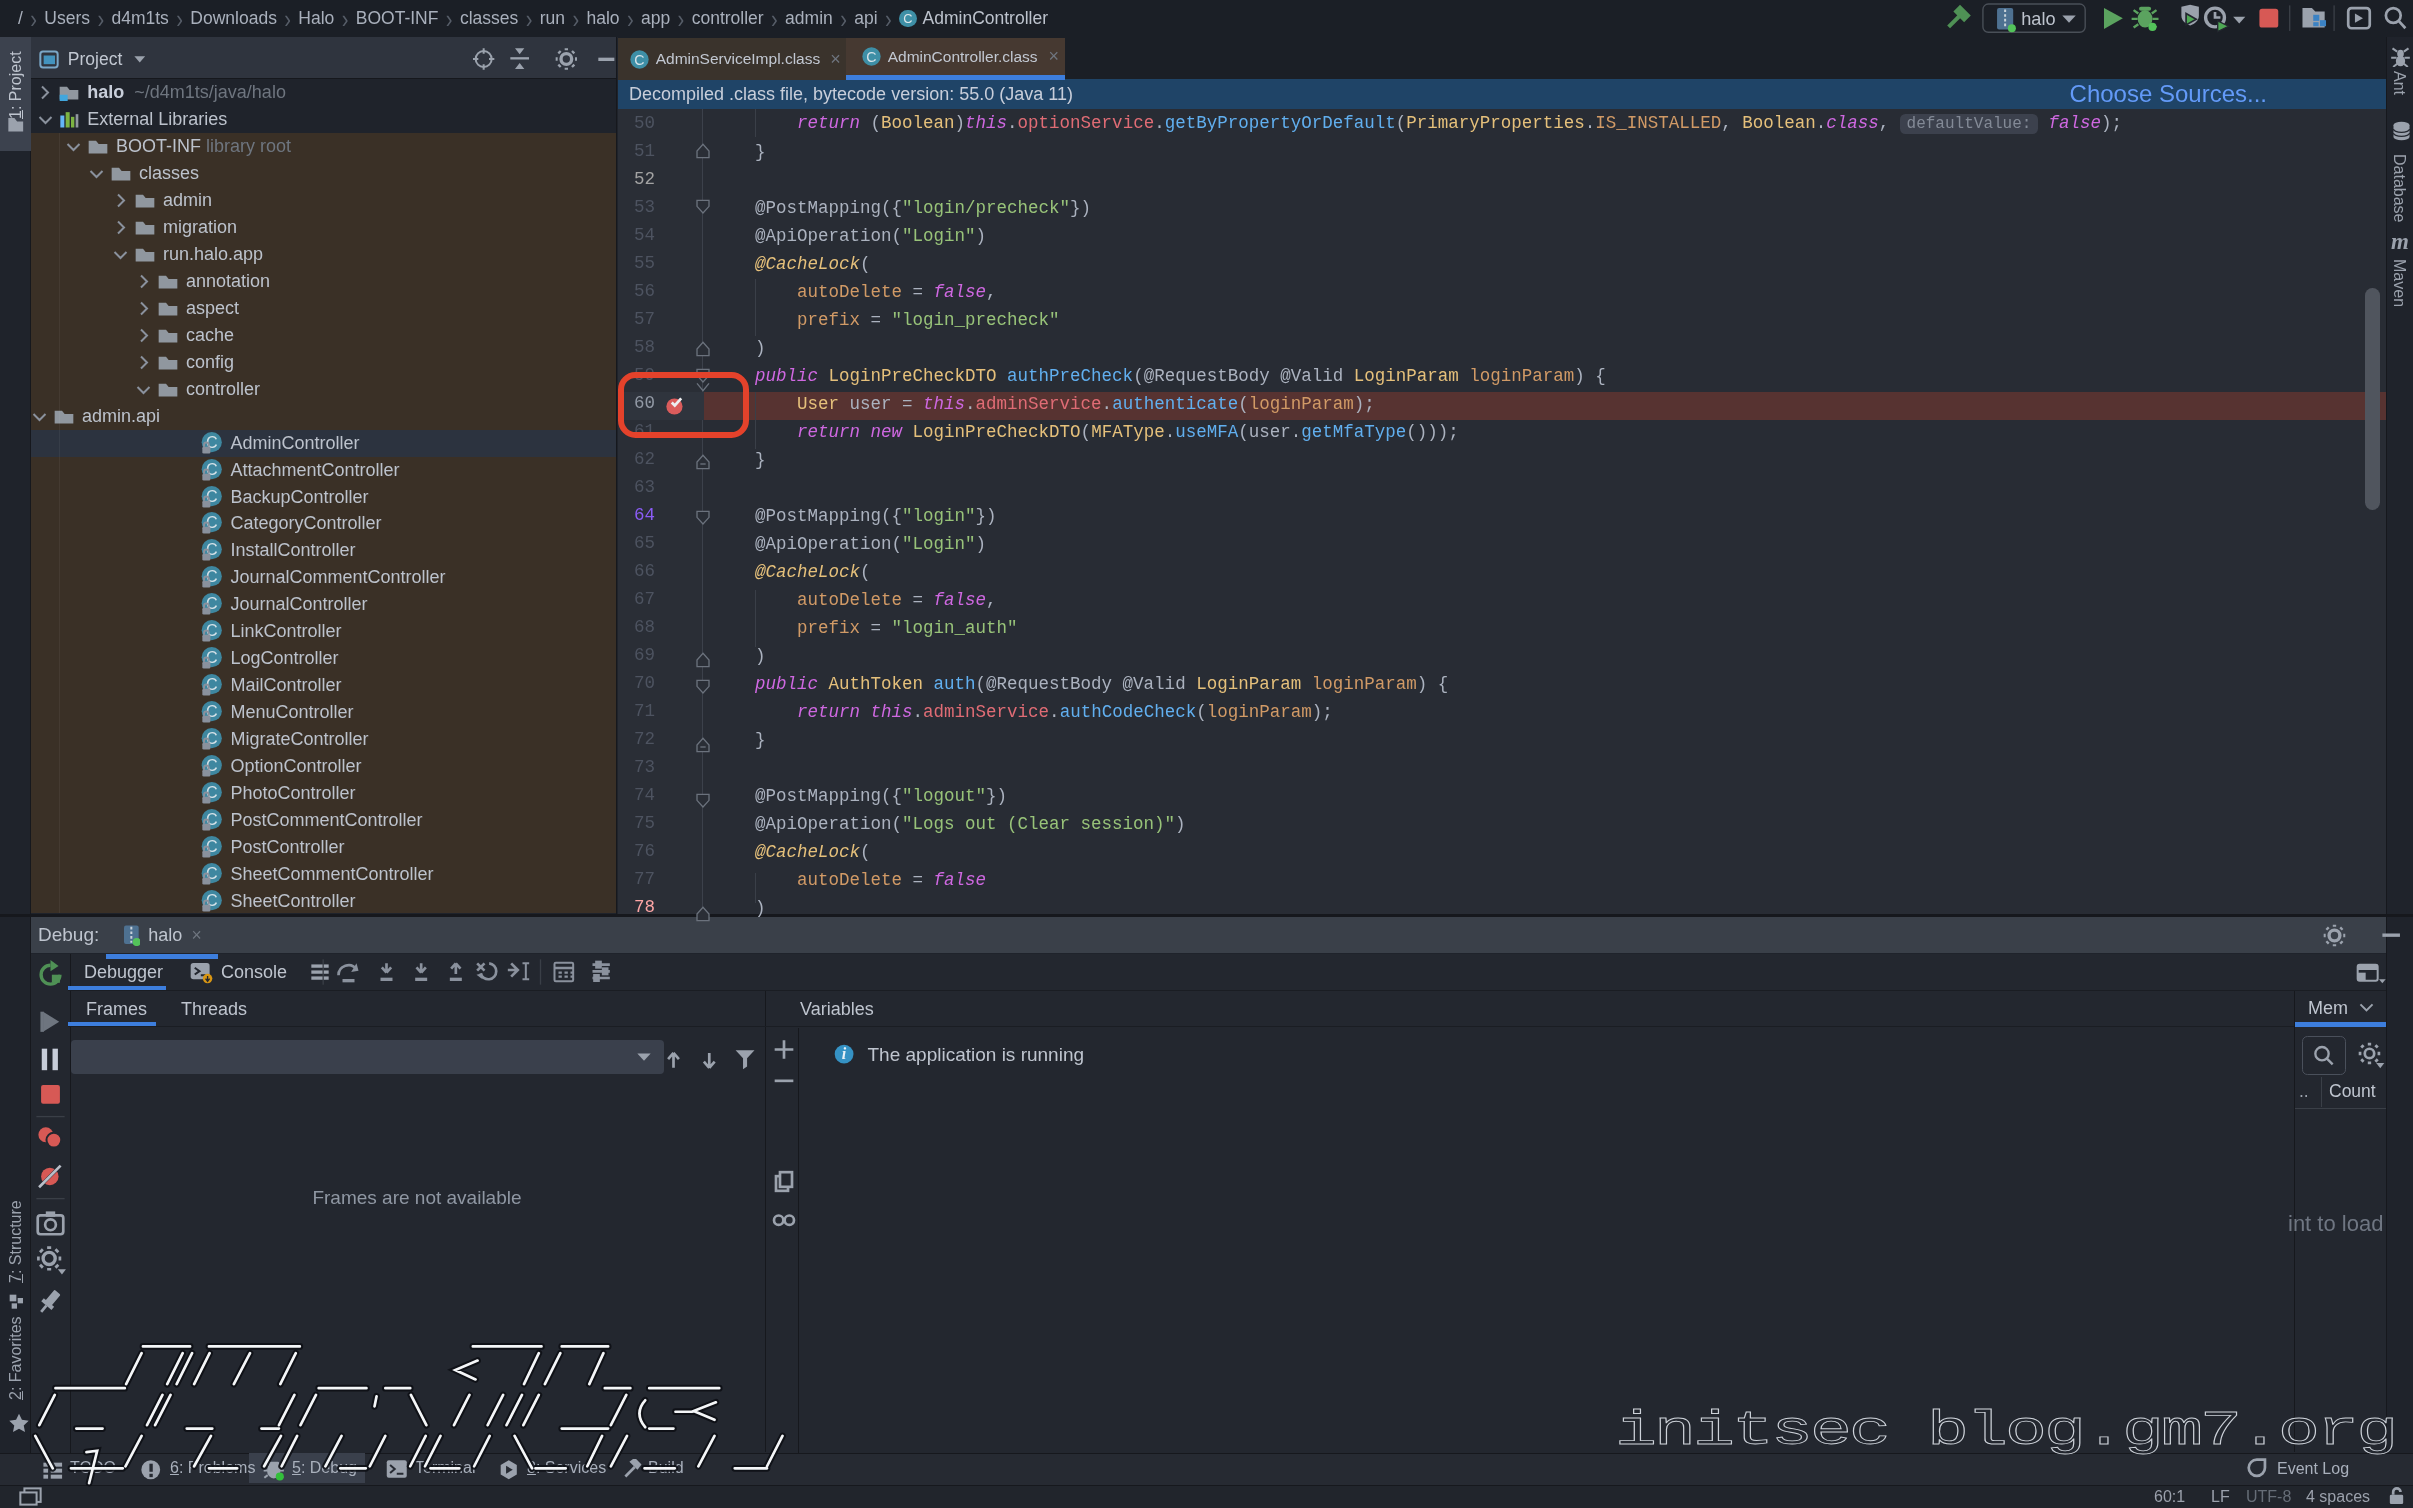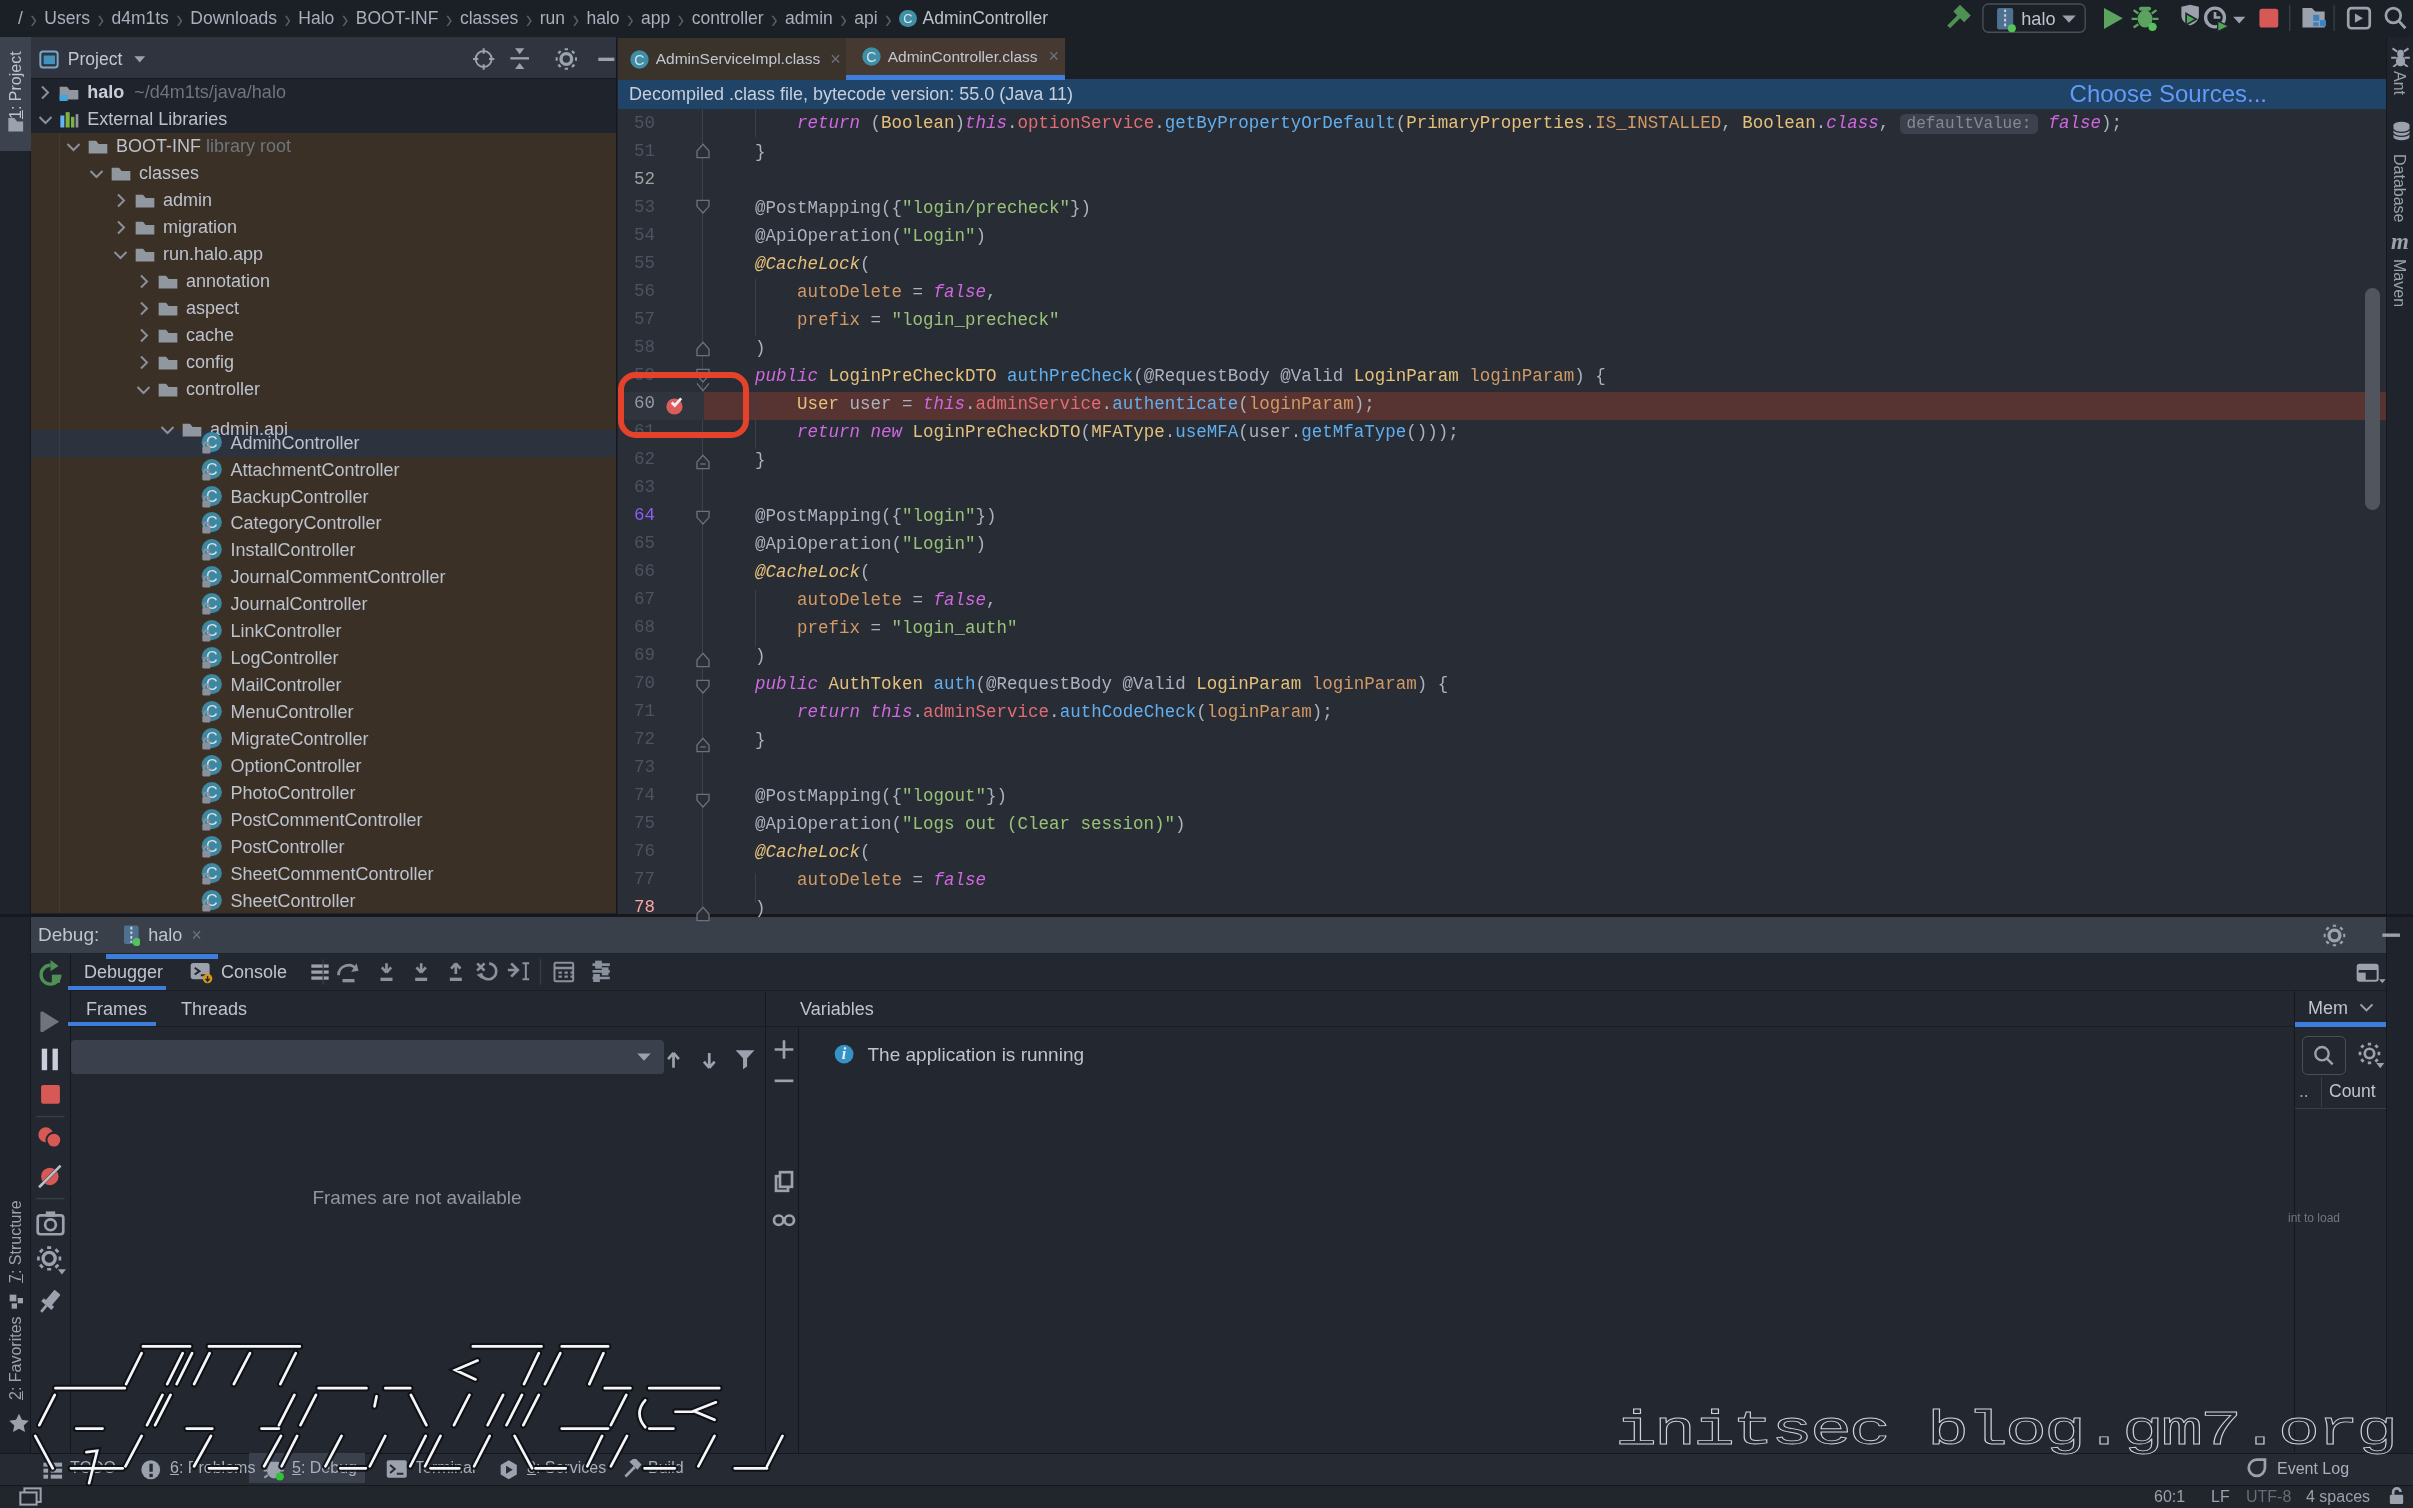--- a/index.html
+++ b/index.html
@@ -233,21 +233,21 @@
 <div class="trow" style="top:349px;padding-left:104px"><span class="chev"><svg width="10" height="15" viewBox="0 0 15 22">
         <path d="M3 2 L12 11 L3 20" stroke="#8A919D" stroke-width="3" fill="none"></path>
       </svg></span><span class="ticon"><svg width="20" height="17.5" viewBox="0 0 30 26">
         <path d="M1 4 h11 l4 5 h13 v14 h-28 Z" fill="#90979F"></path>
       </svg></span><span>config</span></div>
 <div class="trow" style="top:376px;padding-left:104px"><span class="chev"><svg width="15" height="10" viewBox="0 0 22 15">
         <path d="M2 3 L11 12 L20 3" stroke="#8A919D" stroke-width="3" fill="none"></path>
       </svg></span><span class="ticon"><svg width="20" height="17.5" viewBox="0 0 30 26">
         <path d="M1 4 h11 l4 5 h13 v14 h-28 Z" fill="#90979F"></path>
       </svg></span><span>controller</span></div>
-<div class="trow" style="top:416px;padding-left:128px"><span class="chev"><svg width="15" height="10" viewBox="0 0 22 15">
+<div class="trow" style="top:403px;"><span class="chev"><svg width="15" height="10" viewBox="0 0 22 15">
         <path d="M2 3 L11 12 L20 3" stroke="#8A919D" stroke-width="3" fill="none"></path>
       </svg></span><span class="ticon"><svg width="20" height="17.5" viewBox="0 0 30 26">
         <path d="M1 4 h11 l4 5 h13 v14 h-28 Z" fill="#90979F"></path>
       </svg></span><span>admin.api</span></div>
 <div class="trow" style="top:430px;padding-left:170px"><span class="ticon" style="flex:0 0 21.5px;width:21.5px;height:21.5px"><svg width="23" height="23" viewBox="0 0 32 34" style="font-size:27px">
         <circle cx="16" cy="15" r="15" fill="#3E87A0"></circle>
         <text x="16" y="24" text-anchor="middle" font-family="Liberation Sans" font-size="24" fill="#D5E2E8">C</text>
         <rect x="2" y="22" width="12" height="10" rx="2" fill="#8A919D"></rect>
         <path d="M4.5 22 v-3 a3.5 3.5 0 0 1 7 0 v3" stroke="#8A919D" stroke-width="3" fill="none"></path>
       </svg></span><span>AdminController</span></div>
@@ -706,21 +706,21 @@
 <g stroke="#9BA2AD" stroke-width="5">
         <path d="M20 8 v-4 M20 32 v4 M8 20 h-4 M32 20 h4 M11 11 l-3-3 M29 11 l3-3 M11 29 l-3 3 M29 29 l3 3"></path>
       </g>
 <path d="M30 34 l6 8 6-8 z" fill="#9BA2AD"></path>
     </svg>
   </div>
 <div class="abs" style="left:2299px;top:1081px;font-size:17.5px;color:#9BA2AD">..</div>
 <div class="abs" style="left:2321px;top:1077px;width:1.3px;height:30px;background:#3A3F47"></div>
 <div class="abs" style="left:2329px;top:1081px;font-size:17.5px;color:#BFC5CF">Count</div>
 <div class="abs" style="left:2295px;top:1108px;width:91px;height:1.3px;background:#3A3F47"></div>
-<div class="abs" style="left:2288px;top:1211px;font-size:12px;color:#6F7682;white-space:nowrap;overflow:hidden;width:108px">int to load</div>
+<div class="abs" style="left:2288px;top:1211px;font-size:22px;color:#6F7682;white-space:nowrap;overflow:hidden;width:108px">int to load</div>
 <div class="abs" style="left:249px;top:1453px;width:116px;height:30px;background:#3A404C"></div>
 <div class="abs" style="left:42px;top:1460px">
     <svg width="21.5" height="20" viewBox="0 0 32 30">
       <g fill="#9BA2AD">
         <rect x="2" y="4" width="7" height="6"></rect>
         <rect x="13" y="4" width="17" height="6"></rect>
         <rect x="2" y="13" width="7" height="6"></rect>
         <rect x="13" y="13" width="17" height="6"></rect>
         <rect x="2" y="22" width="7" height="6"></rect>
         <rect x="13" y="22" width="17" height="6"></rect>

